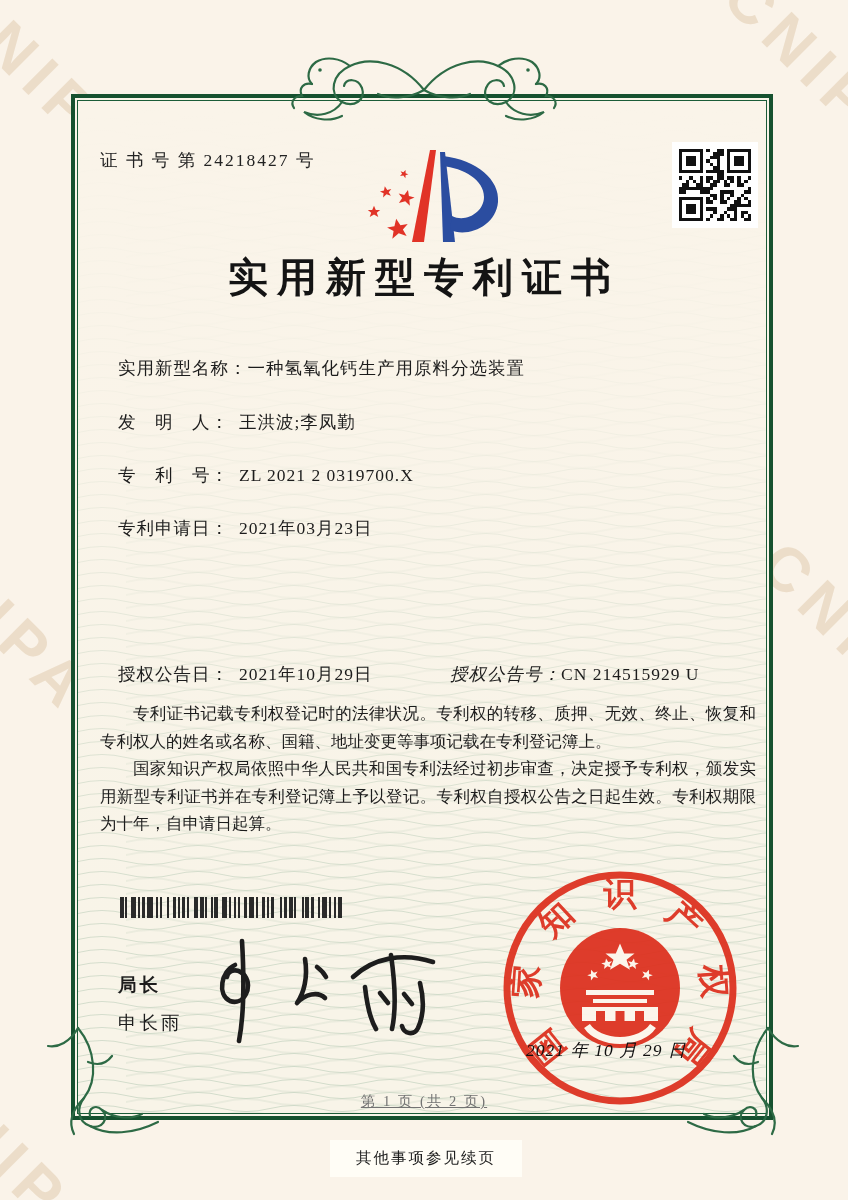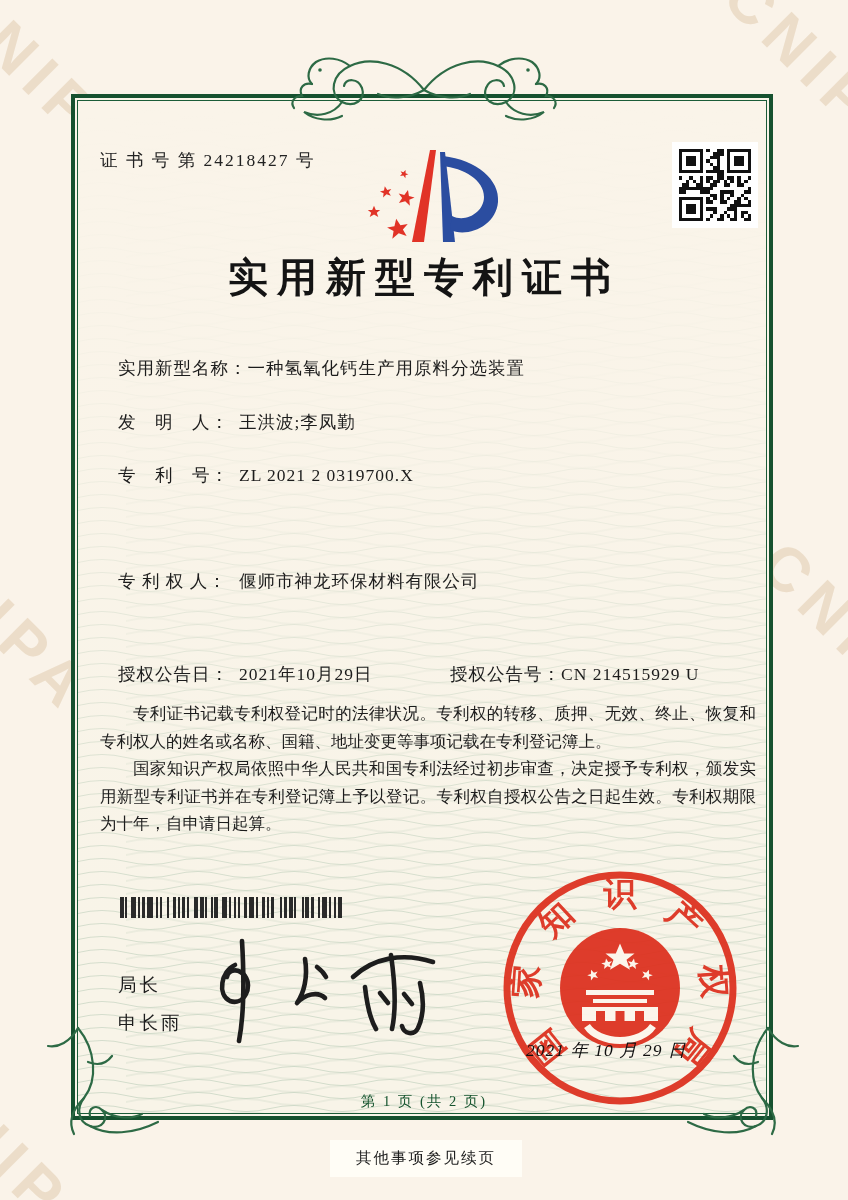--- a/index.html
+++ b/index.html
@@ -47,28 +47,28 @@
   
   .law-text{
     position:absolute;left:100px;top:700px;width:656px;z-index:4;
     font-size:16.5px;line-height:27.5px;color:#1c1c1c;text-align:justify;
   }
   .law-text p{margin:0;text-indent:2em;}
   
   .barcode{position:absolute;left:120px;top:897px;width:224px;height:21px;z-index:4;font-size:0;}
   .barcode i{display:inline-block;height:100%;}
   .barcode i.b{background:#2a2a2a;}
-  .officer-title{position:absolute;left:118px;top:972px;font-size:18.5px;color:#1c1c1c;z-index:5;letter-spacing:3px;}
+  .officer-title{position:absolute;left:118px;top:972px;font-size:18.5px;color:#1c1c1c;z-index:5;letter-spacing:3px;font-weight:bold;}
   .officer-name{position:absolute;left:118px;top:1010px;font-size:18.5px;color:#1c1c1c;z-index:5;letter-spacing:3px;}
   .sig{position:absolute;left:205px;top:935px;z-index:5;}
   .sig path{fill:none;stroke:#1d1d1d;stroke-width:4.6;stroke-linecap:round;stroke-linejoin:round;}
   .seal{position:absolute;left:494px;top:862px;z-index:4;opacity:.93;}
   .seal text{font-family:"Liberation Serif","DejaVu Serif",serif;font-weight:bold;}
   .seal-date{position:absolute;left:526px;top:1038px;font-size:17.5px;color:#101010;z-index:6;letter-spacing:1px;white-space:nowrap;font-style:italic;}
-  .page-info{position:absolute;left:0;top:1092px;width:100%;text-align:center;font-size:14.5px;color:#14532d;z-index:4;letter-spacing:2px;}
+  .page-info{position:absolute;left:0;top:1092px;width:100%;text-align:center;font-size:14.5px;color:#737373;z-index:4;letter-spacing:2px;text-decoration:underline;}
   .cont-note{
     position:absolute;left:330px;top:1140px;width:192px;padding:8px 0;z-index:4;
     background:#fffdf6;text-align:center;font-size:15.5px;color:#1c1c1c;letter-spacing:2px;
   }
 </style>
 </head>
 <body>
 
 <div class="page">
 
@@ -371,26 +371,26 @@
 
   <div class="field-row" style="top:356px">
     <span class="f-label">实用新型名称：</span><span class="f-value">一种氢氧化钙生产用原料分选装置</span>
   </div>
   <div class="field-row" style="top:410px">
     <span class="f-label">发　明　人：</span><span class="f-value">王洪波;李凤勤</span>
   </div>
   <div class="field-row" style="top:463px">
     <span class="f-label">专　利　号：</span><span class="f-value">ZL 2021 2 0319700.X</span>
   </div>
-  <div class="field-row" style="top:569px">
-    <span class="f-label">专 利 权 人：</span><span class="f-value">偃师市神龙环保材料有限公司</span>
+  <div class="field-row" style="top:516px">
+    <span class="f-label">专利申请日：</span><span class="f-value">2021年03月23日</span>
   </div>
   <div class="field-row" style="top:662px;width:656px;">
     <span class="f-label">授权公告日：</span><span class="f-value">2021年10月29日</span>
-    <span class="grant-no"><span class="f-label" style="min-width:0;">授权公告号：</span><span class="f-value">CN 214515929 U</span></span>
+    <span class="grant-no"><span class="f-label" style="min-width:0;font-style:italic;">授权公告号：</span><span class="f-value">CN 214515929 U</span></span>
   </div>
 
   <div class="law-text">
     <p>专利证书记载专利权登记时的法律状况。专利权的转移、质押、无效、终止、恢复和专利权人的姓名或名称、国籍、地址变更等事项记载在专利登记簿上。</p>
     <p>国家知识产权局依照中华人民共和国专利法经过初步审查，决定授予专利权，颁发实用新型专利证书并在专利登记簿上予以登记。专利权自授权公告之日起生效。专利权期限为十年，自申请日起算。</p>
   </div>
 
   <div class="barcode" id="barcode"><i class="b" style="width: 3.64228px;"></i><i style="width: 1.82114px;"></i><i class="b" style="width: 1.82114px;"></i><i style="width: 3.64228px;"></i><i class="b" style="width: 5.46341px;"></i><i style="width: 1.82114px;"></i><i class="b" style="width: 1.82114px;"></i><i style="width: 1.82114px;"></i><i class="b" style="width: 3.64228px;"></i><i style="width: 1.82114px;"></i><i class="b" style="width: 5.46341px;"></i><i style="width: 3.64228px;"></i><i class="b" style="width: 1.82114px;"></i><i style="width: 1.82114px;"></i><i class="b" style="width: 1.82114px;"></i><i style="width: 5.46341px;"></i><i class="b" style="width: 1.82114px;"></i><i style="width: 3.64228px;"></i><i class="b" style="width: 3.64228px;"></i><i style="width: 1.82114px;"></i><i class="b" style="width: 1.82114px;"></i><i style="width: 1.82114px;"></i><i class="b" style="width: 3.64228px;"></i><i style="width: 1.82114px;"></i><i class="b" style="width: 1.82114px;"></i><i style="width: 5.46341px;"></i><i class="b" style="width: 3.64228px;"></i><i style="width: 1.82114px;"></i><i class="b" style="width: 3.64228px;"></i><i style="width: 1.82114px;"></i><i class="b" style="width: 1.82114px;"></i><i style="width: 3.64228px;"></i><i class="b" style="width: 1.82114px;"></i><i style="width: 1.82114px;"></i><i class="b" style="width: 3.64228px;"></i><i style="width: 3.64228px;"></i><i class="b" style="width: 5.46341px;"></i><i style="width: 1.82114px;"></i><i class="b" style="width: 1.82114px;"></i><i style="width: 3.64228px;"></i><i class="b" style="width: 1.82114px;"></i><i style="width: 1.82114px;"></i><i class="b" style="width: 1.82114px;"></i><i style="width: 3.64228px;"></i><i class="b" style="width: 3.64228px;"></i><i style="width: 1.82114px;"></i><i class="b" style="width: 5.46341px;"></i><i style="width: 1.82114px;"></i><i class="b" style="width: 1.82114px;"></i><i style="width: 3.64228px;"></i><i class="b" style="width: 3.64228px;"></i><i style="width: 1.82114px;"></i><i class="b" style="width: 1.82114px;"></i><i style="width: 1.82114px;"></i><i class="b" style="width: 3.64228px;"></i><i style="width: 5.46341px;"></i><i class="b" style="width: 1.82114px;"></i><i style="width: 1.82114px;"></i><i class="b" style="width: 3.64228px;"></i><i style="width: 1.82114px;"></i><i class="b" style="width: 3.64228px;"></i><i style="width: 1.82114px;"></i><i class="b" style="width: 1.82114px;"></i><i style="width: 5.46341px;"></i><i class="b" style="width: 1.82114px;"></i><i style="width: 1.82114px;"></i><i class="b" style="width: 3.64228px;"></i><i style="width: 1.82114px;"></i><i class="b" style="width: 3.64228px;"></i><i style="width: 3.64228px;"></i><i class="b" style="width: 1.82114px;"></i><i style="width: 1.82114px;"></i><i class="b" style="width: 5.46341px;"></i><i style="width: 1.82114px;"></i><i class="b" style="width: 1.82114px;"></i><i style="width: 3.64228px;"></i><i class="b" style="width: 1.82114px;"></i><i style="width: 1.82114px;"></i><i class="b" style="width: 3.64228px;"></i><i style="width: 1.82114px;"></i></div>
 
   <div class="officer-title">局长</div>

